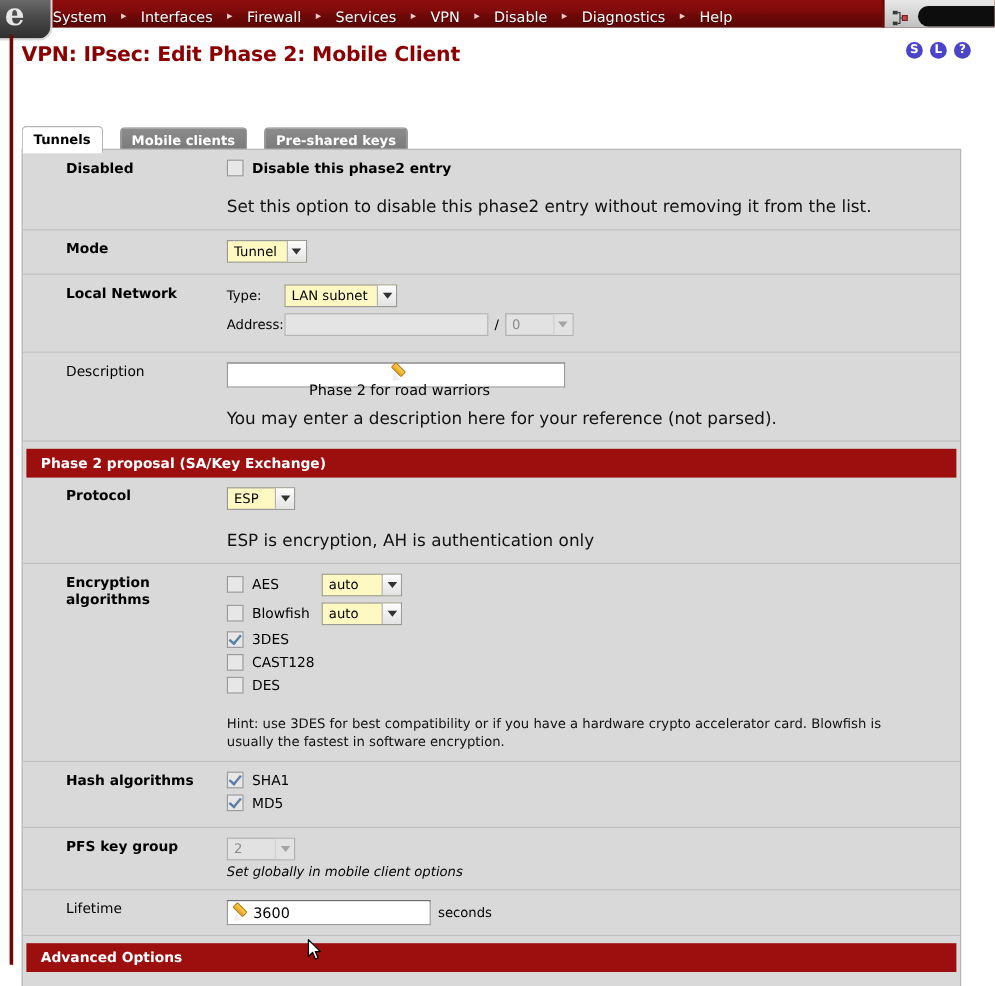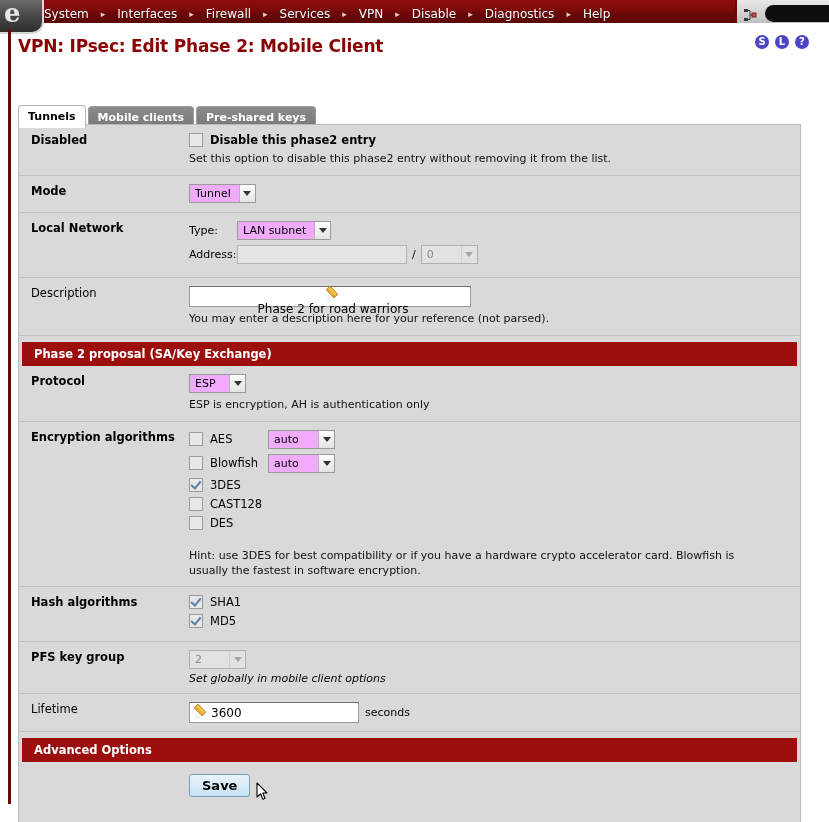--- a/index.html
+++ b/index.html
@@ -93,21 +93,21 @@
     background: #4b44c8;
     color: #ffffff;
     font-size: 10px; font-weight: bold;
     display: flex; align-items: center; justify-content: center;
     line-height: 1;
   }
 
   
   .tabs {
     position: absolute; left: 18px; top: 105px;
-    display: flex; align-items: flex-end; gap: 2px;
+    display: flex; align-items: flex-end; gap: 14px;
   }
   .tab {
     font-size: 11px; font-weight: bold;
     padding: 4px 9px 4px 9px;
     border-top-left-radius: 4px; border-top-right-radius: 4px;
     color: #ffffff;
     background: linear-gradient(to bottom,#8c8c8c 0%, #777777 100%);
     border: 1px solid #9a9a9a; border-bottom: none;
   }
   .tab.active {
@@ -126,52 +126,52 @@
     padding-bottom: 2px;
   }
   .row {
     display: flex;
     border-bottom: 1px solid #c0c0c0;
     padding: 8px 0 8px 0;
     min-height: 20px;
   }
   .lbl {
     width: 170px; flex: 0 0 170px;
-    padding-left: 12px;
+    padding-left: 36px;
     font-size: 11.5px;
     color: #000000;
     box-sizing: border-box;
   }
   .lbl.b { font-weight: bold; }
   .fld {
     flex: 1;
     font-size: 11.5px;
     color: #000000;
     padding-right: 12px;
   }
   .help {
-    font-size: 11px; color: #111111; margin-top: 5px; line-height: 1.35;
+    font-size: 14px; color: #111111; margin-top: 17px; line-height: 1.35;
   }
   .hint { font-size: 11px; color: #111111; line-height: 1.4; }
   .ital { font-style: italic; font-size: 11px; }
 
   
   .sect {
     background: #9d0f0f;
     color: #ffffff;
     font-weight: bold;
     font-size: 11.5px;
     padding: 5px 0 5px 12px;
     margin: 6px 3px 0 3px;
   }
 
   
   .sel {
     display: inline-flex; align-items: stretch;
-    background: #f0abfc;
+    background: #fef9c3;
     border: 1px solid #9a9a9a;
     height: 17px;
     vertical-align: middle;
   }
   .sel .val {
     font-size: 11px; padding: 0 8px 0 5px;
     display: flex; align-items: center;
     min-width: 26px;
     color: #000;
   }

